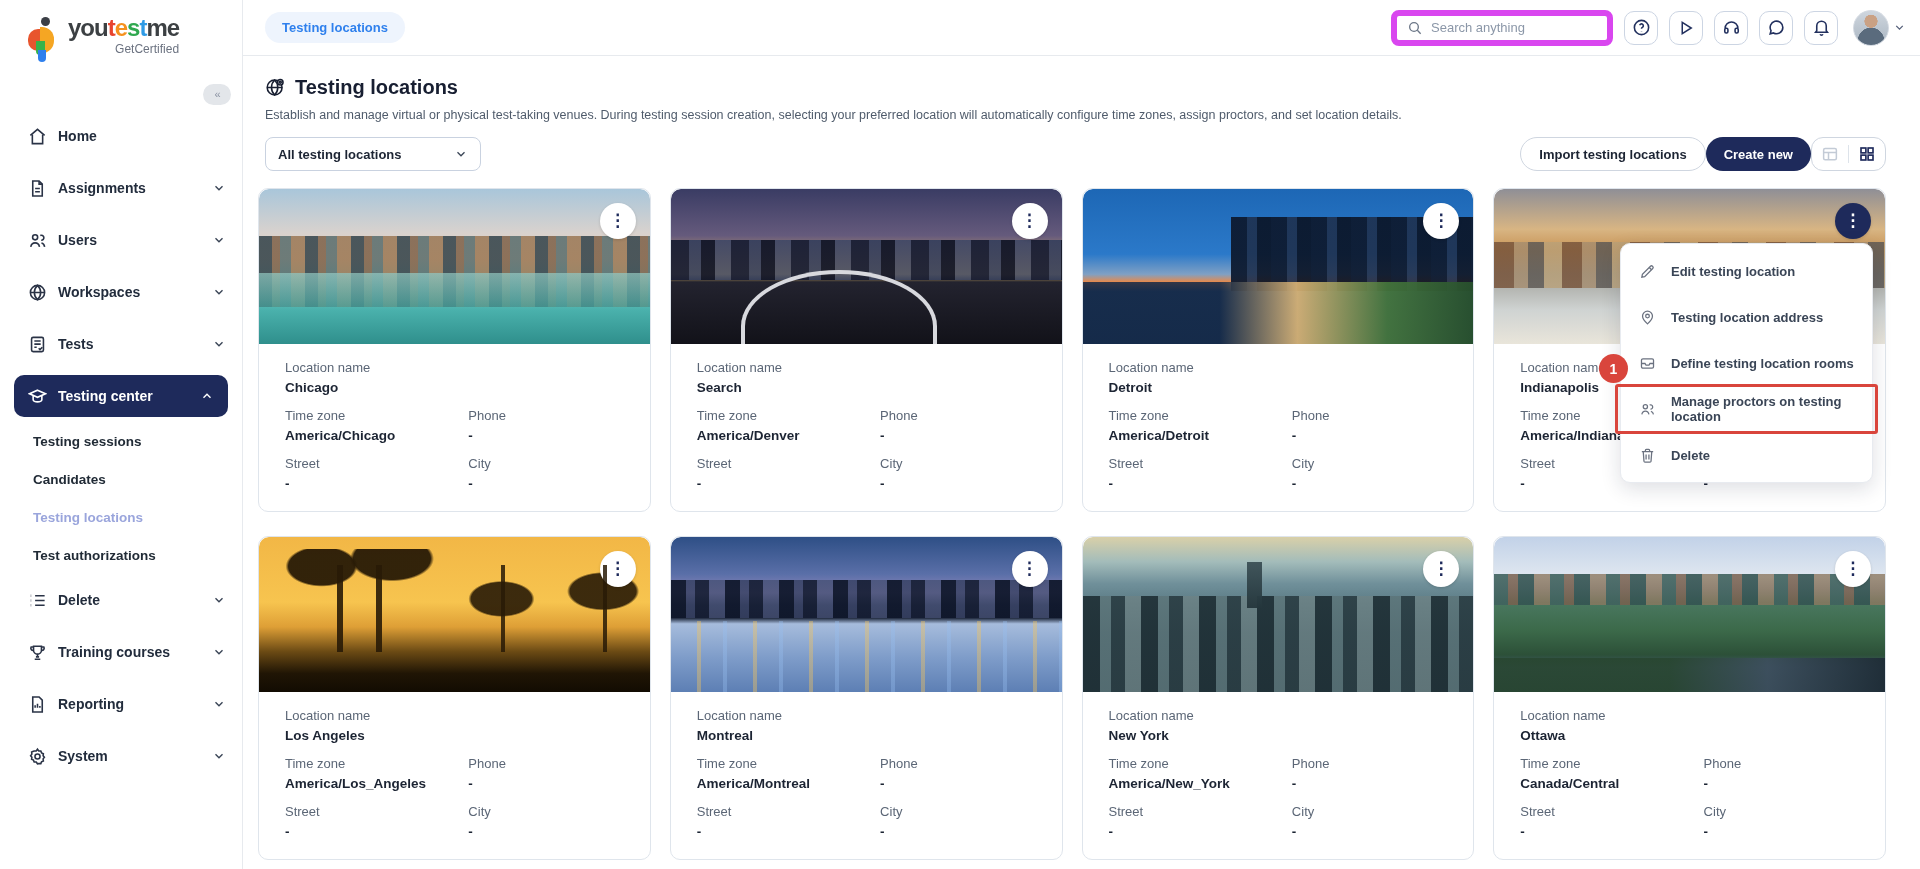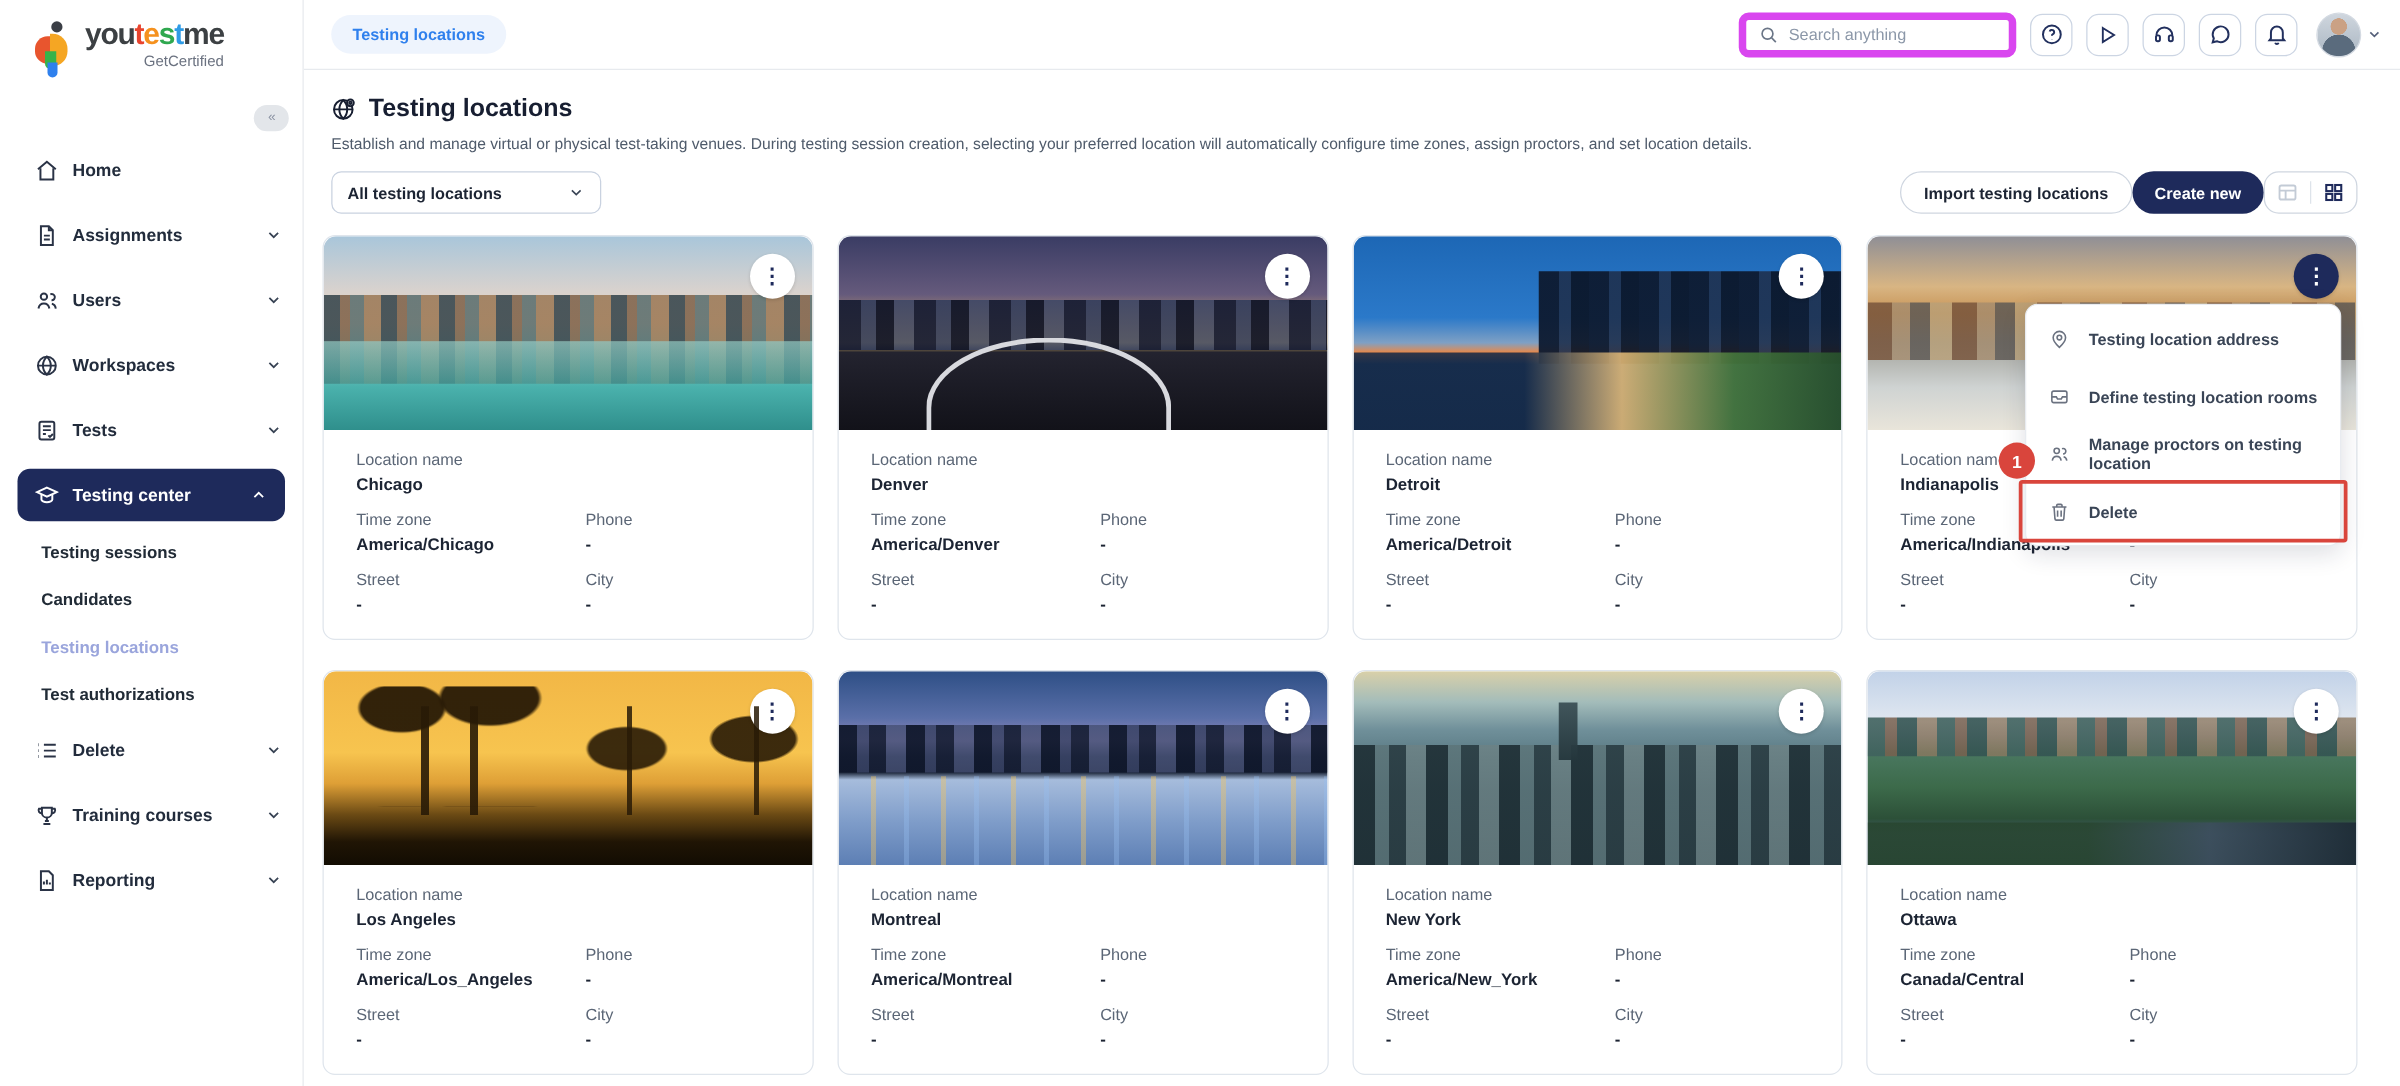--- a/index.html
+++ b/index.html
@@ -269,20 +269,34 @@
               <path d="M9 16v-3M12 16v-5M15 16v-2"></path>
             </svg>
           </span>
         <span class="ni-label">Reporting</span>
         <span class="ni-chev">
             <svg width="14" height="14" viewBox="0 0 24 24" fill="none" stroke="currentColor" stroke-width="2.4">
               <path d="m6 9 6 6 6-6"></path>
             </svg>
           </span>
       </div>
+      <div class="nav-item">
+        <span class="ni-icon">
+            <svg width="19" height="19" viewBox="0 0 24 24" fill="none" stroke="currentColor" stroke-width="2">
+              <circle cx="12" cy="12" r="3.2"></circle>
+              <path d="M12 2.8 13.6 5h2.6l.9 2.4 2.3 1-.3 2.6 1.6 2-1.6 2 .3 2.6-2.3 1-.9 2.4h-2.6L12 21.2 10.4 19H7.8l-.9-2.4-2.3-1 .3-2.6-1.6-2 1.6-2-.3-2.6 2.3-1L7.8 5h2.6L12 2.8z"></path>
+            </svg>
+          </span>
+        <span class="ni-label">System</span>
+        <span class="ni-chev">
+            <svg width="14" height="14" viewBox="0 0 24 24" fill="none" stroke="currentColor" stroke-width="2.4">
+              <path d="m6 9 6 6 6-6"></path>
+            </svg>
+          </span>
+      </div>
     </nav>
   </aside>
 
   <div class="main">
     <header class="topbar">
       <span class="crumb">Testing locations</span>
       <div class="topbar-right">
         <div class="search">
           <span>
               <svg width="16" height="16" viewBox="0 0 24 24" fill="none" stroke="#6b7687" stroke-width="2">
@@ -425,21 +439,21 @@
           </div>
         </div>
 
         <div class="card">
           <div class="card-img img-denver">
             <button class="kebab">⋮</button>
           </div>
           <div class="card-body">
             <div class="frow">
                 <div class="flabel">Location name</div>
-                <div class="fvalue">Denver</div>
+                <div class="fvalue">Search</div>
               </div>
             <div class="two frow">
               <div>
                   <div class="flabel">Time zone</div>
                   <div class="fvalue">America/Denver</div>
                 </div>
               <div>
                   <div class="flabel">Phone</div>
                   <div class="fvalue">-</div>
                 </div>
@@ -647,20 +661,29 @@
                 </div>
             </div>
           </div>
         </div>
 
       </div>
     </div>
   </div>
 
   <div class="ctx-menu">
+    <div class="ctx-item">
+      <span class="ci-icon">
+          <svg width="17" height="17" viewBox="0 0 24 24" fill="none" stroke="currentColor" stroke-width="1.8">
+            <path d="m4 20 .8-4L16.2 4.6a2 2 0 0 1 2.8 0l.4.4a2 2 0 0 1 0 2.8L8 19.2 4 20z"></path>
+            <path d="m14.5 6.3 3.2 3.2"></path>
+          </svg>
+        </span>
+      <span class="ci-label">Edit testing location</span>
+    </div>
     <div class="ctx-item">
       <span class="ci-icon">
           <svg width="17" height="17" viewBox="0 0 24 24" fill="none" stroke="currentColor" stroke-width="1.8">
             <path d="M12 21s7-6.1 7-11a7 7 0 1 0-14 0c0 4.9 7 11 7 11z"></path>
             <circle cx="12" cy="10" r="2.6"></circle>
           </svg>
         </span>
       <span class="ci-label">Testing location address</span>
     </div>
     <div class="ctx-item">

